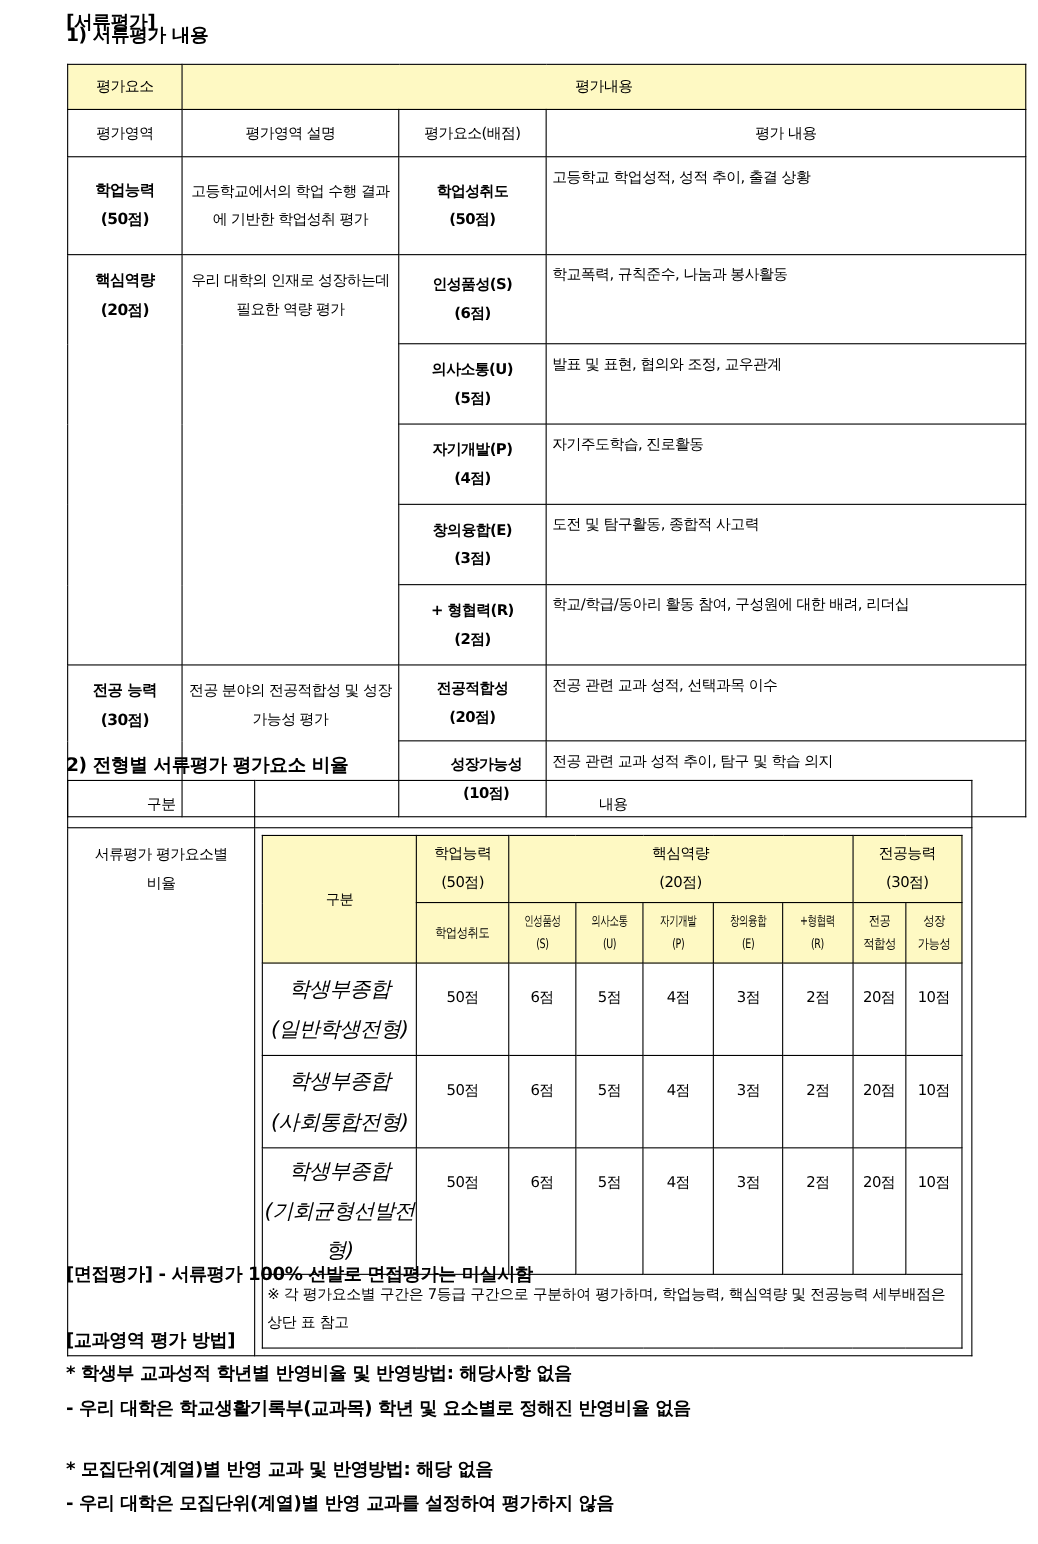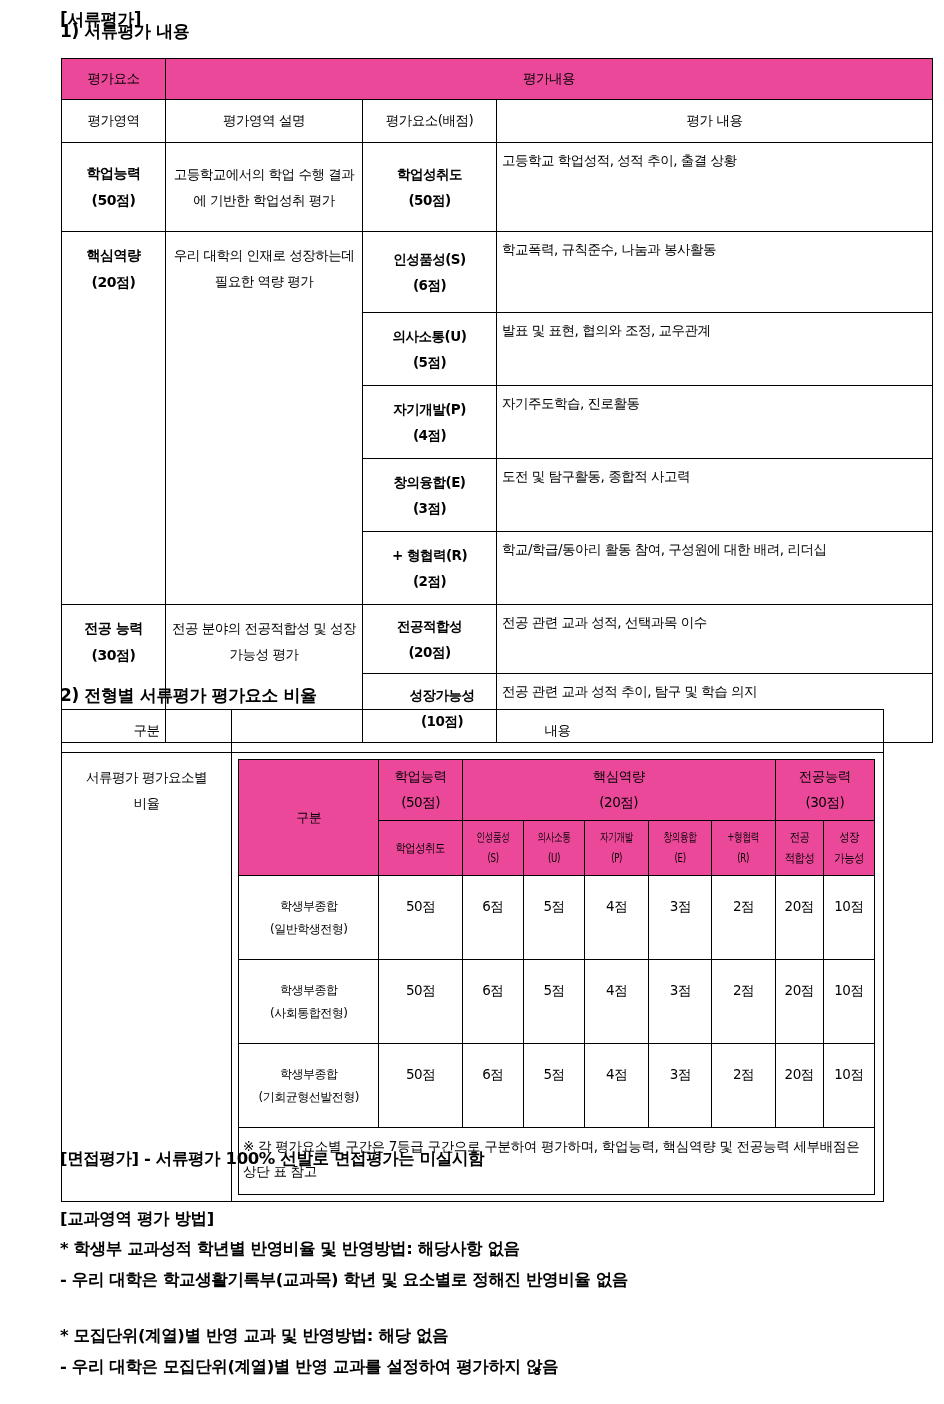--- a/index.html
+++ b/index.html
@@ -46,21 +46,21 @@
     table-layout: fixed;
     font-size: 13.5px;
     letter-spacing: -0.5px;
   }
   table.doc td, table.doc th {
     border: 1px solid #000000;
     padding: 6px 5px;
     vertical-align: middle;
     font-weight: normal;
   }
-  .gray { background: #ec4899; }
+  .gray { background: #fef9c3; }
   .ctr  { text-align: center; }
   .lft  { text-align: left; padding-left: 9px; }
 
   
   #table1 {
     position: absolute;
     left: 61px;
     top: 58px;
     width: 871px;
   }
@@ -114,21 +114,22 @@
     white-space: nowrap;
   }
   #table2-inner .sub .squish2 {
     display: block;
     transform: scaleX(0.86);
     white-space: nowrap;
   }
   #table2-inner .rowlabel {
     height: 58px;
     line-height: 1.9;
-    font-size: 12px;
+    font-size: 19px;
+    font-style: italic;
   }
   #table2-inner .val {
     height: 58px;
     vertical-align: top;
     padding-top: 22px;
     font-size: 13.5px;
     margin-top: 24px;
   }
   #table2-inner .note {
     text-align: left;

